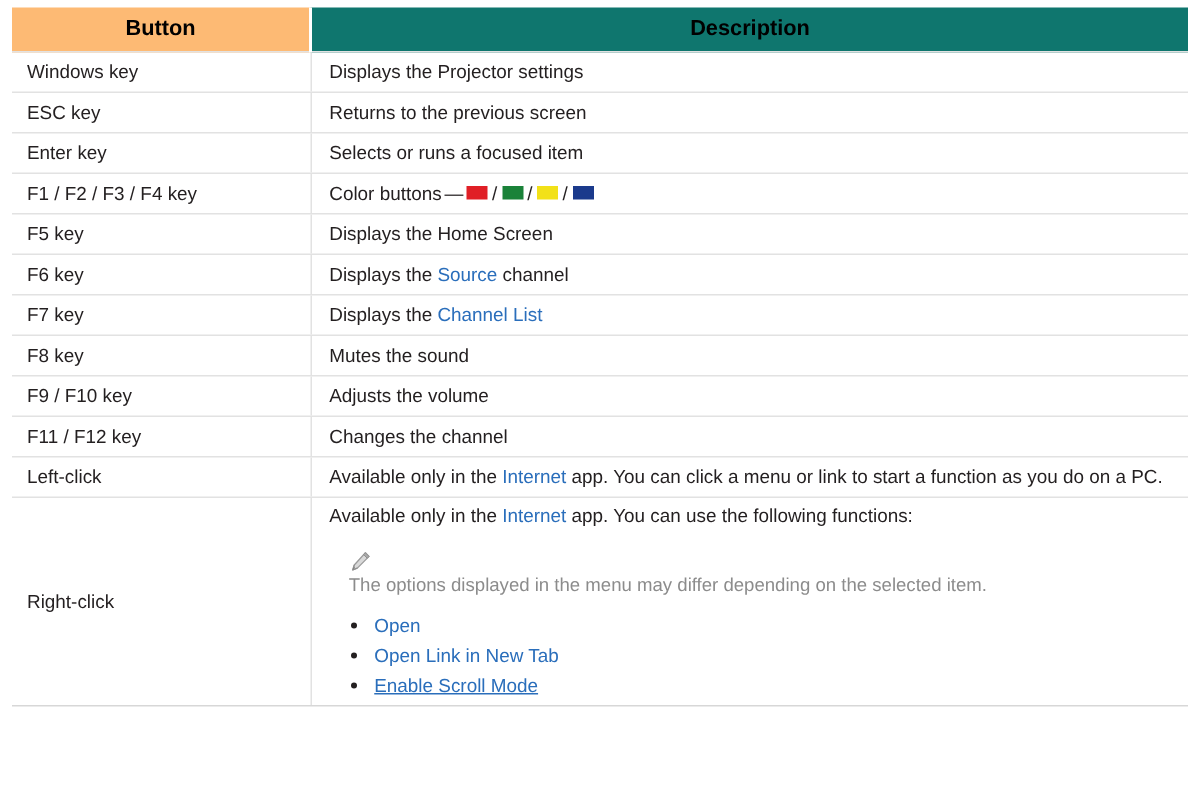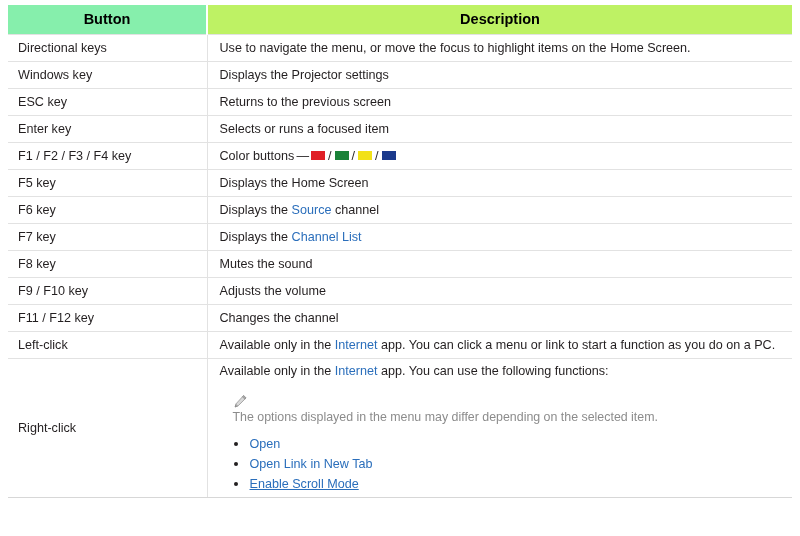--- a/index.html
+++ b/index.html
@@ -145,30 +145,26 @@
 <body>
 
 <div class="table-wrap">
   <table class="kb">
     <colgroup>
         <col class="c1">
         <col class="c2">
       </colgroup>
     <thead>
       <tr>
-        <th style="background: #86efac;">Button</th>
-        <th class="th-sep" style="background: #bef264;">Description</th>
+        <th style="background: #fdba74;">Button</th>
+        <th class="th-sep" style="background: #0f766e;">Description</th>
       </tr>
     </thead>
     <tbody>
 
-      <tr>
-        <td>Directional keys</td>
-        <td class="col-desc">Use to navigate the menu, or move the focus to highlight items on the Home Screen.</td>
-      </tr>
 
       <tr>
         <td>Windows key</td>
         <td class="col-desc">Displays the Projector settings</td>
       </tr>
 
       <tr>
         <td>ESC key</td>
         <td class="col-desc">Returns to the previous screen</td>
       </tr>

